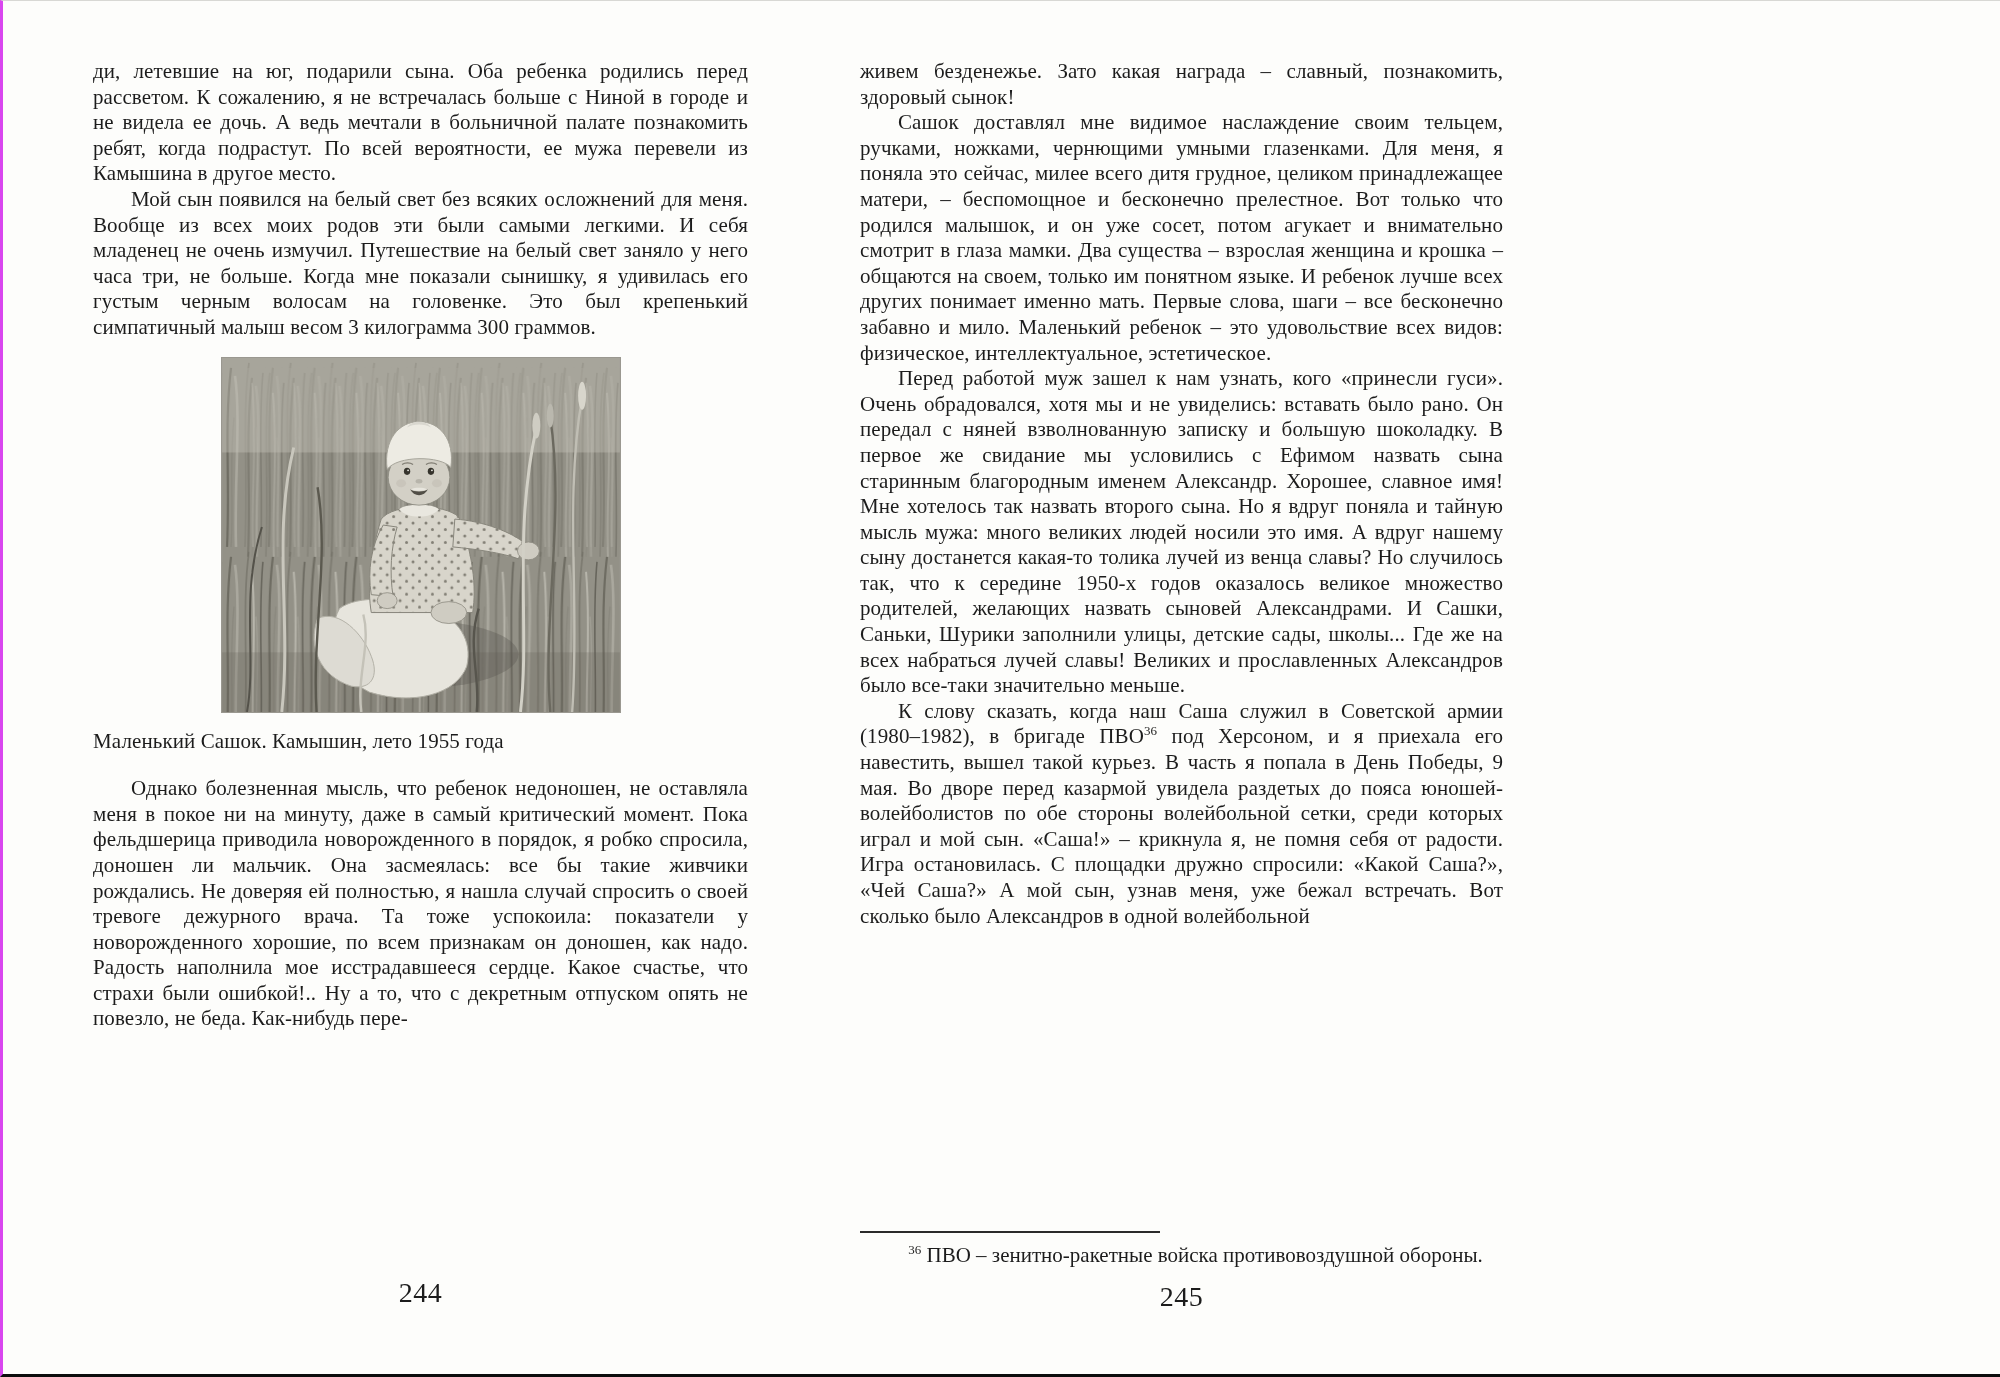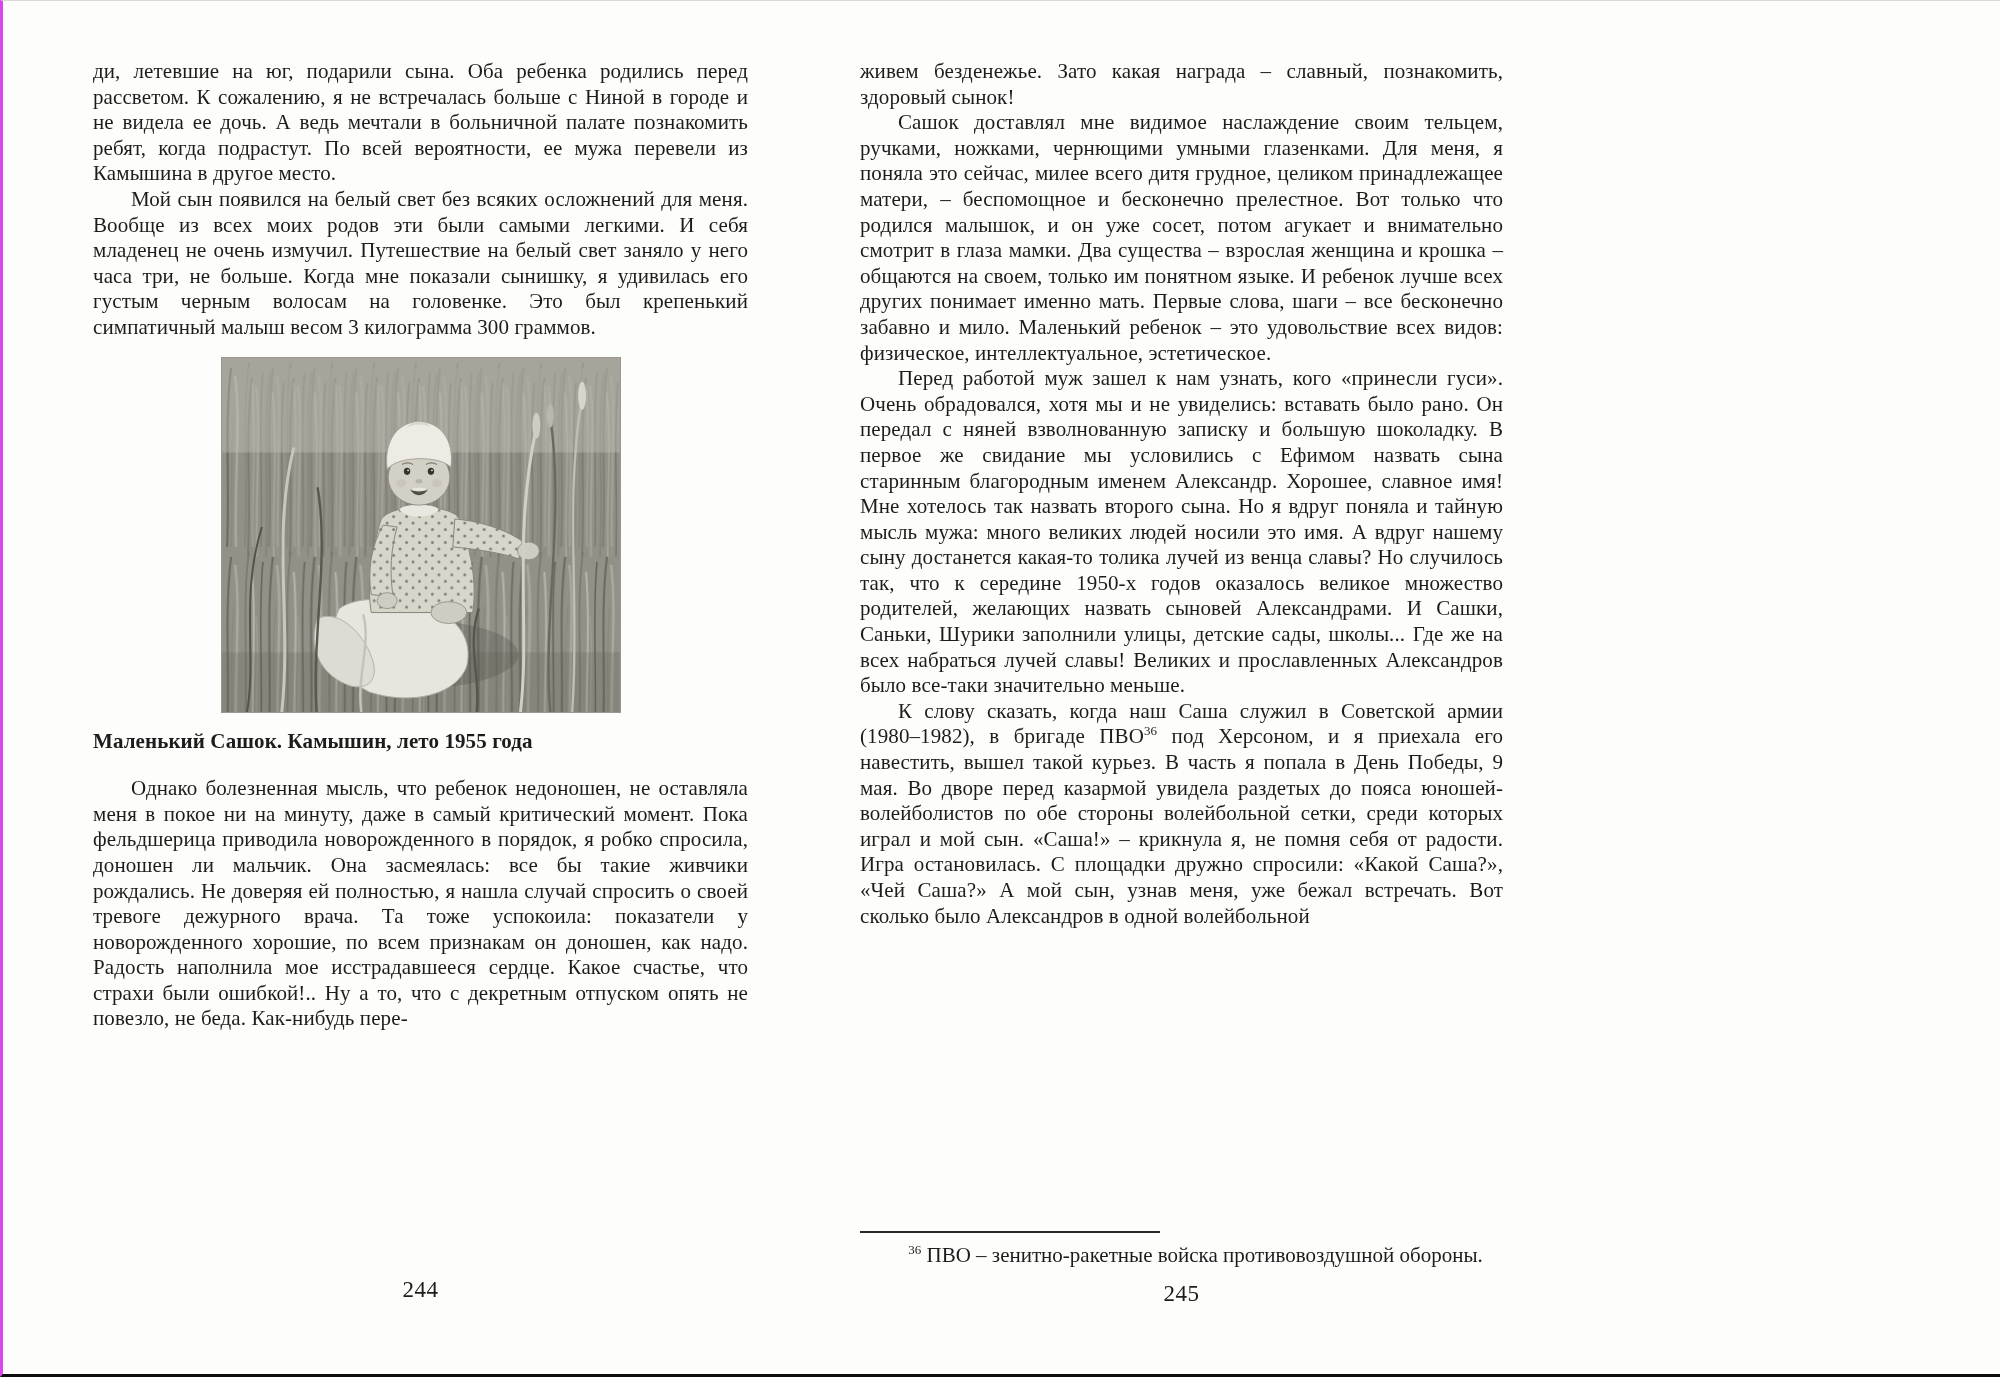--- a/index.html
+++ b/index.html
@@ -22,33 +22,33 @@
     font-size:21px;
     line-height:25.6px;
     text-align:justify;
     letter-spacing:0.1px;
   }
   .indent { text-indent:38px; }
   .figure-block { width:400px; margin:16px auto 6px auto; }
   .figure-block svg { display:block; width:400px; height:356px; border:1px solid #9a9890; }
   .photo-caption {
     text-align:center;
-    font-weight:bold;
+    font-weight:normal;
     font-size:20px;
     margin:16px 0 22px 0;
     text-indent:0 !important;
   }
   .footnote-area { position:absolute; left:857px; top:1230px; width:643px; }
   .footnote-rule { width:300px; border-top:2px solid #2a2a2a; margin-bottom:7px; }
   .footnote-text { font-size:21px; line-height:21px; text-indent:28px; text-align:center;margin-top:12px; }
   sup { font-size:0.62em; vertical-align:super; line-height:0; }
   .page-number {
     position:absolute;
     text-align:center;
-    font-size:23px;
+    font-size:28px;
     letter-spacing:0.5px;
   }
   .page-number-left  { left:90px;  width:655px; top:1276px; }
   .page-number-right { left:857px; width:643px; top:1280px;text-align:center; }
 </style>
 </head>
 <body>
 
 <div class="scan">
 

